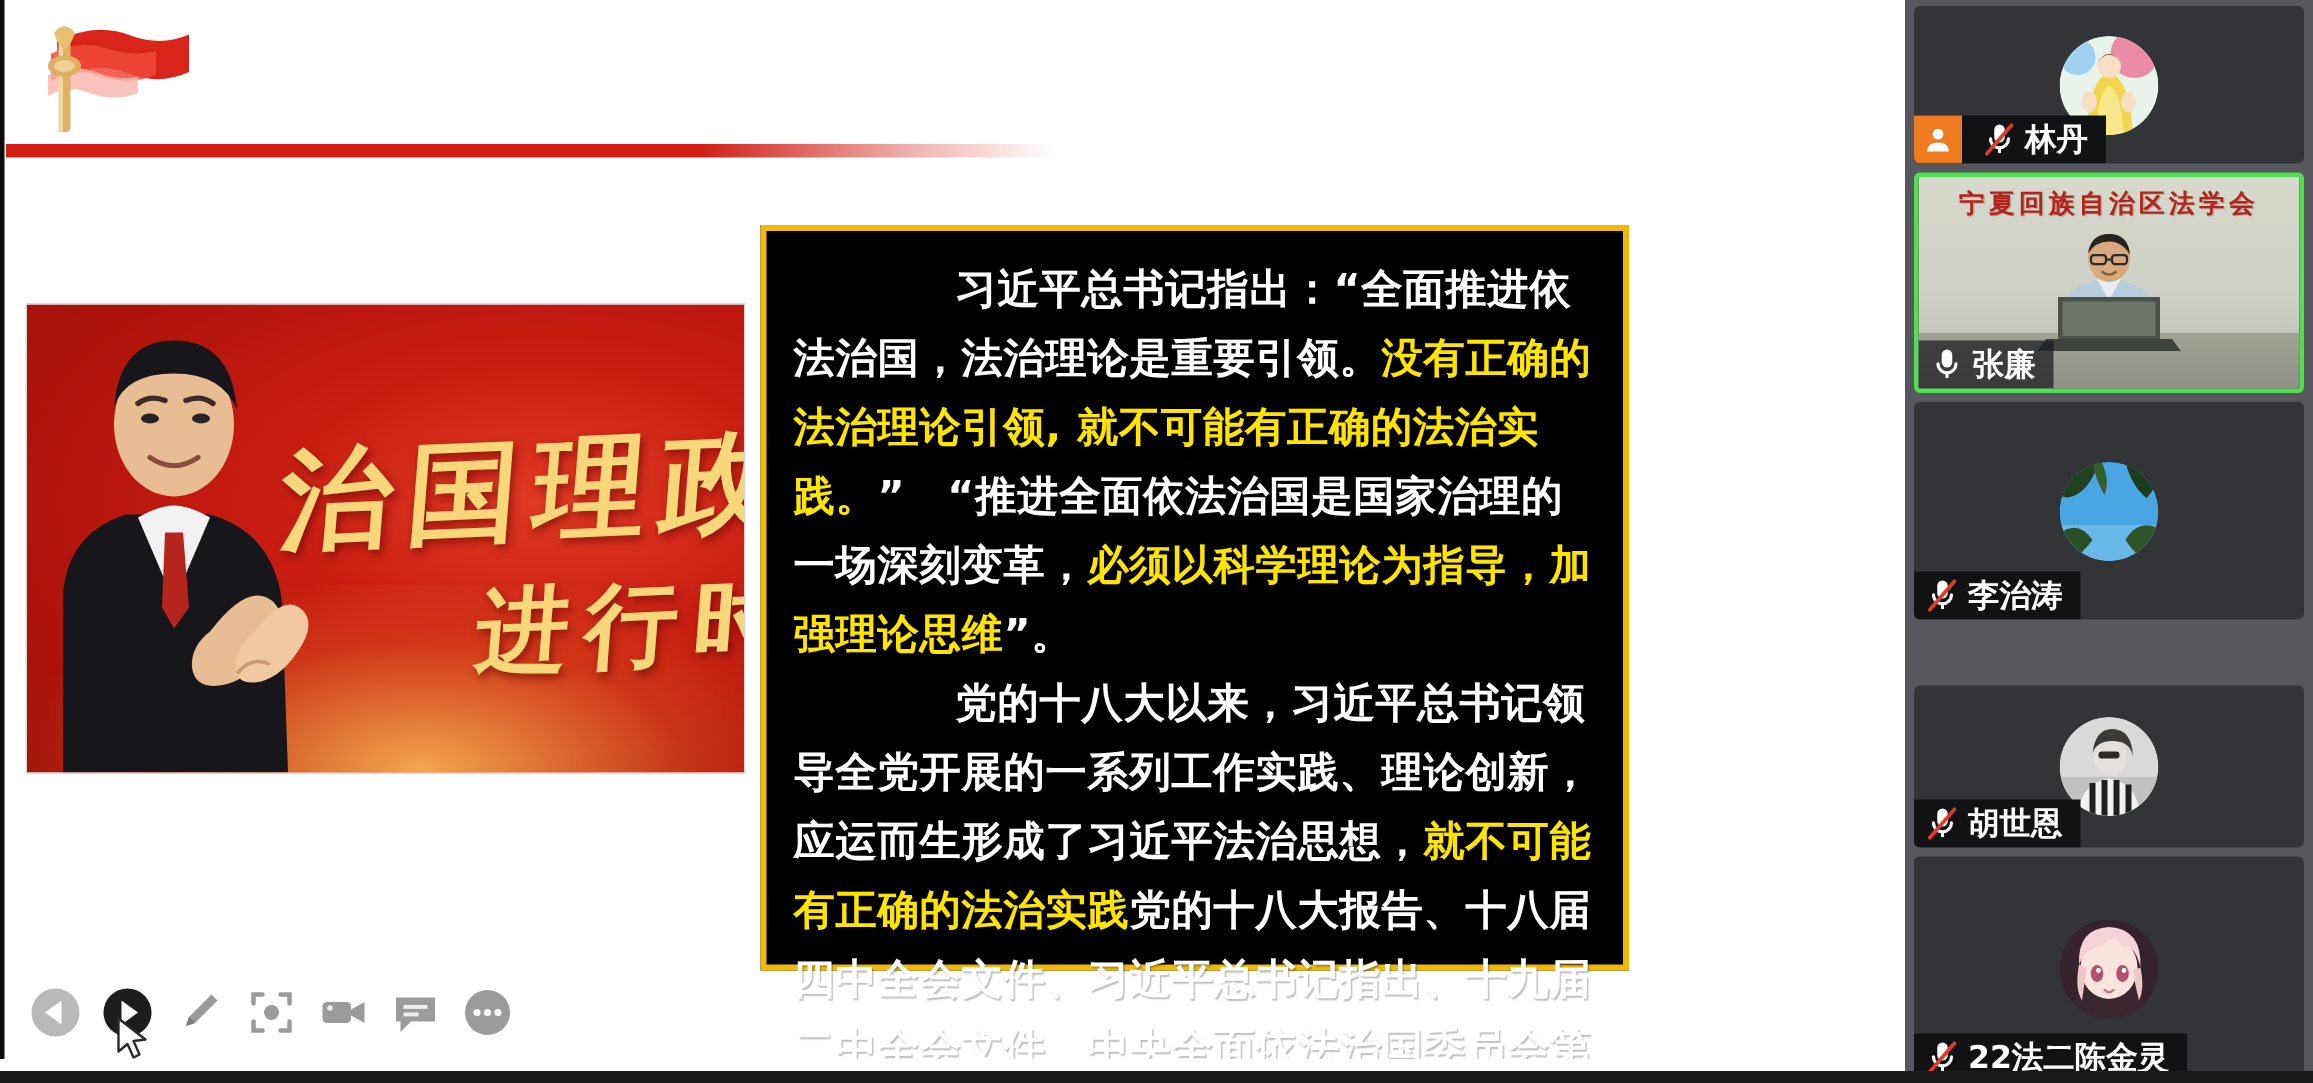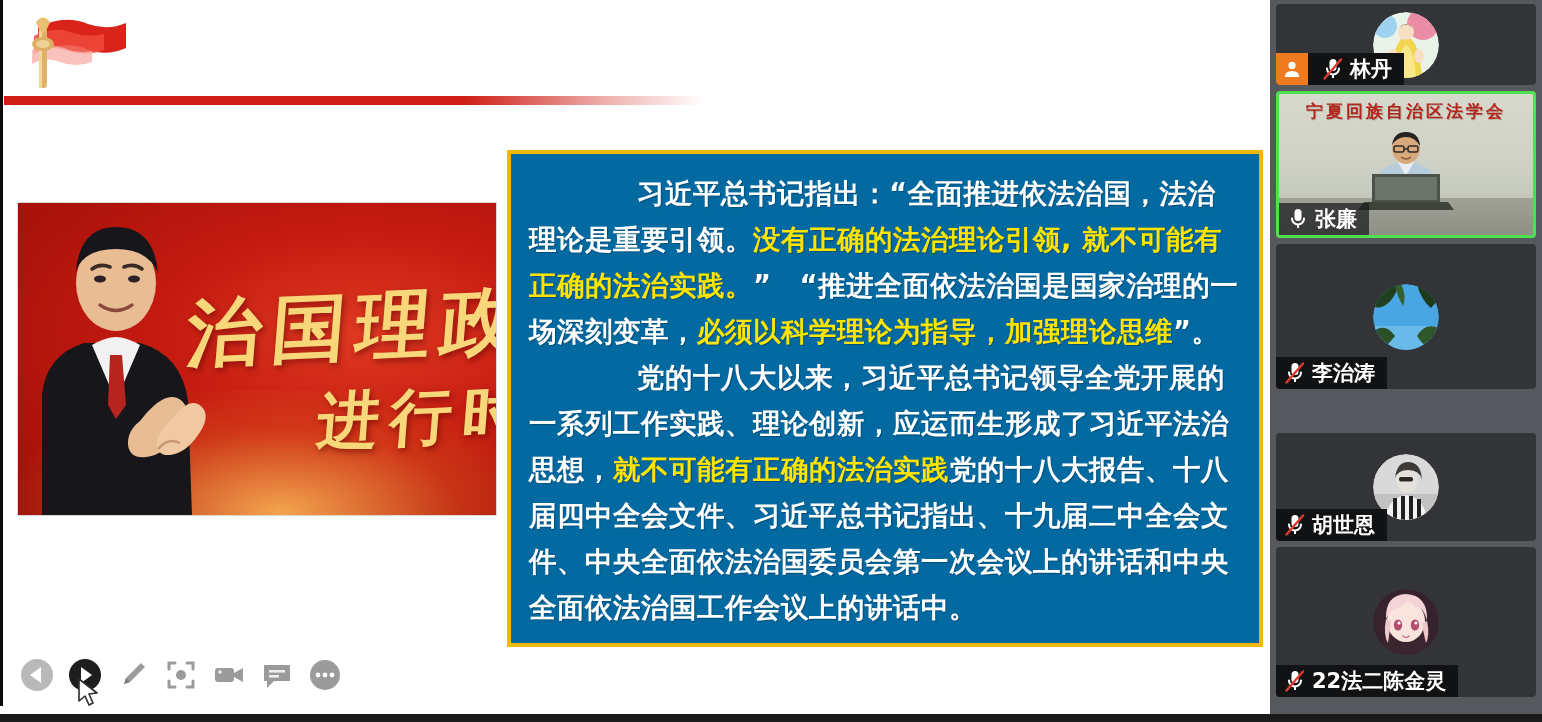--- a/index.html
+++ b/index.html
@@ -47,22 +47,22 @@
     letter-spacing:10px; white-space:nowrap;
     transform:skewX(-7deg) rotate(-2.5deg);
   }
   #calli-1 { left:170px; top:75px; font-size:74px; }
   #calli-2 { left:300px; top:172px; font-size:62px; }
   
   #fig { position:absolute; left:4px; bottom:0; width:196px; height:310px; }
 
   
   #quote-box {
-    position:absolute; left:507px; top:150px; width:756px; height:497px;
-    background:#0369a1; border:4px solid #f2b808;
+    position:absolute; left:507px; top:150px; width:579px; height:497px;
+    background:#000000; border:4px solid #f2b808;
     padding:16px 18px 10px 18px;
   }
   .para { color:#ffffff; font-weight:bold; font-size:27.5px; line-height:46px;
           letter-spacing:0.5px;
           font-family:"DejaVu Sans","Liberation Sans",sans-serif;
           text-shadow:1px 1px 1px rgba(0,0,0,0.25); }
   .para.indent { text-indent:52px; }
   .hl { color:#ffe400; }
 
   
@@ -220,21 +220,21 @@
     </div>
 
     <svg id="cursor" viewBox="0 0 22 30">
       <path d="M1 1 L1 23 L7 18 L11 27 L15 25 L11 16 L19 15 Z" fill="#ffffff" stroke="#2b2b2b" stroke-width="1.6" stroke-linejoin="round"></path>
     </svg>
 
     <div id="bottom-strip"></div>
   </div>
 
   <div id="panel">
-      <div class="tile" style="height: 81px; text-decoration: underline;">
+      <div class="tile" style="height: 105px; text-decoration: underline;">
         <div class="avatar"><svg width="66" height="66" viewBox="0 0 66 66">
             <defs>
               <clipPath id="c1">
                 <circle cx="33" cy="33" r="33"></circle>
               </clipPath>
             </defs>
             <g clip-path="url(#c1)">
               <rect width="66" height="66" fill="#eaf3ea"></rect>
               <circle cx="50" cy="12" r="16" fill="#eb8ca6"></circle>
               <circle cx="12" cy="14" r="12" fill="#9fd2ee"></circle>

